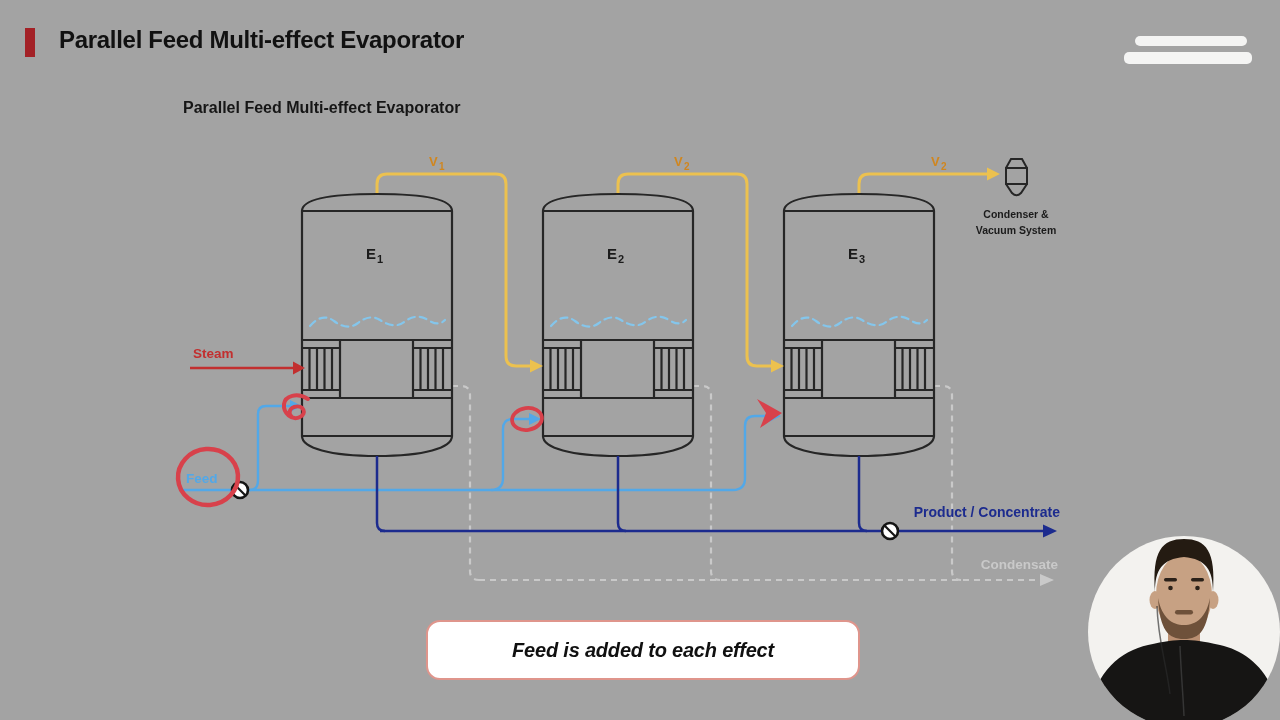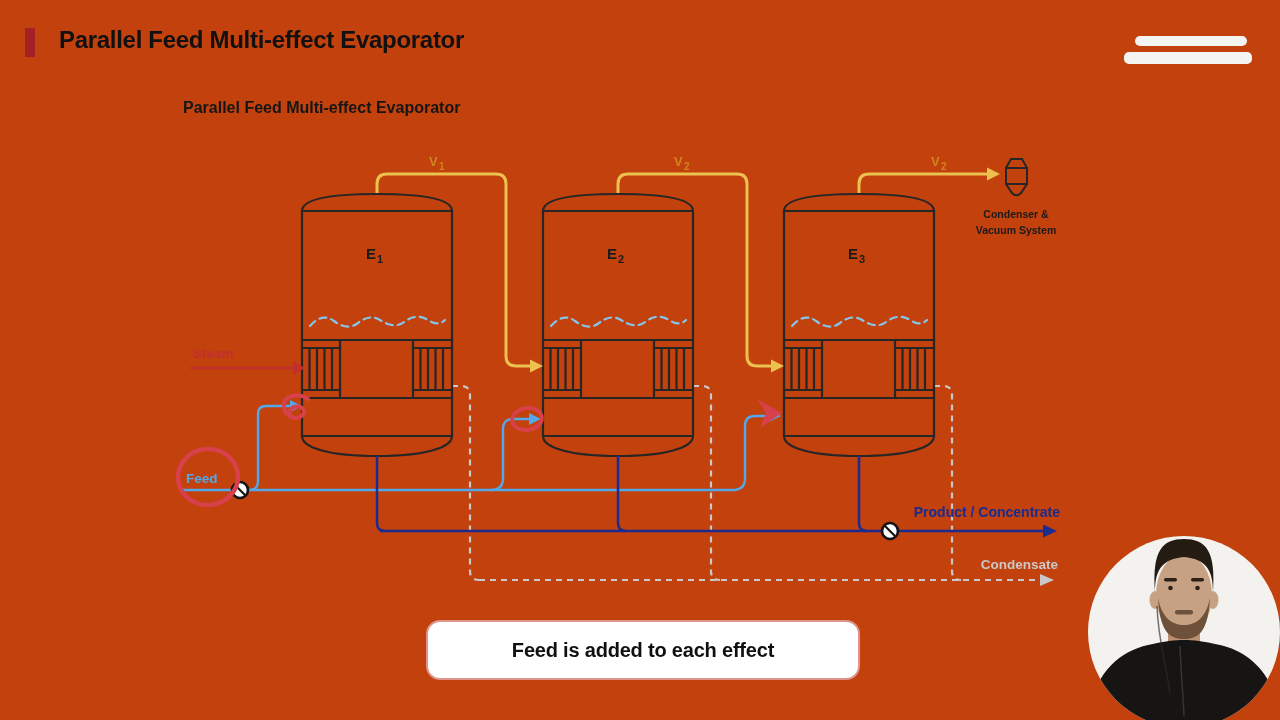--- a/index.html
+++ b/index.html
@@ -1,26 +1,26 @@
 <!DOCTYPE html>
 <html style="--header_red: #a32126; --steam_red: #c22f2f; --feed_blue: #52a8e8; --product_navy: #1c2b8e; --condensate_gray: #c9c9c9; --vapor_line: #ecc14f; --vapor_label: #d0861f; --annotation_red: #d8414b; --vessel_stroke: #262626; --wave_blue: #84c6ec; --caption_border: #df958c;"><head>
 <meta charset="utf-8">
 <style>
   html,body{margin:0;padding:0;background:#ffffff;}
-  #stage{position:relative;width:1280px;height:720px;background:#c2410c;overflow:hidden;
+  #stage{position:relative;width:1280px;height:720px;background:#a3a3a3;overflow:hidden;
          font-family:"Liberation Sans","DejaVu Sans",sans-serif;}
   
   .hdr-bar{position:absolute;left:25px;top:28px;width:10px;height:29px;background:var(--header_red);}
   .hdr-title{position:absolute;left:59px;top:26px;font-size:24px;font-weight:bold;color:#111;
              letter-spacing:-0.3px;}
   .watermark{position:absolute;background:#f4f4f3;border-radius:5px;}
   .diagram-title{position:absolute;left:183px;top:99px;font-size:16px;font-weight:bold;color:#161616;}
   
   .caption-box{position:absolute;left:426px;top:620px;width:430px;height:56px;border:2px solid var(--caption_border);
-               border-radius:14px;background:#fff;display:flex;align-items:center;justify-content:center;}
+               border-radius:14px;background:#fff;display:flex;align-items:center;justify-content:center;font-style:italic;}
   .caption-text{font-size:20px;font-weight:bold;color:#101010;letter-spacing:-0.2px;}
   
   svg{position:absolute;left:0;top:0;}
   .vessel-line{stroke:var(--vessel_stroke);stroke-width:2.2;fill:none;stroke-linecap:round;}
   .wave{stroke:var(--wave_blue);stroke-width:2.2;fill:none;stroke-dasharray:7 5;stroke-linecap:round;}
   .pipe-vapor{stroke:var(--vapor_line);stroke-width:3;fill:none;stroke-linejoin:round;}
   .arrow-vapor{fill:var(--vapor_line);}
   .pipe-steam{stroke:var(--steam_red);stroke-width:2.6;fill:none;}
   .arrow-steam{fill:var(--steam_red);}
   .pipe-feed{stroke:var(--feed_blue);stroke-width:2.4;fill:none;stroke-linejoin:round;}

